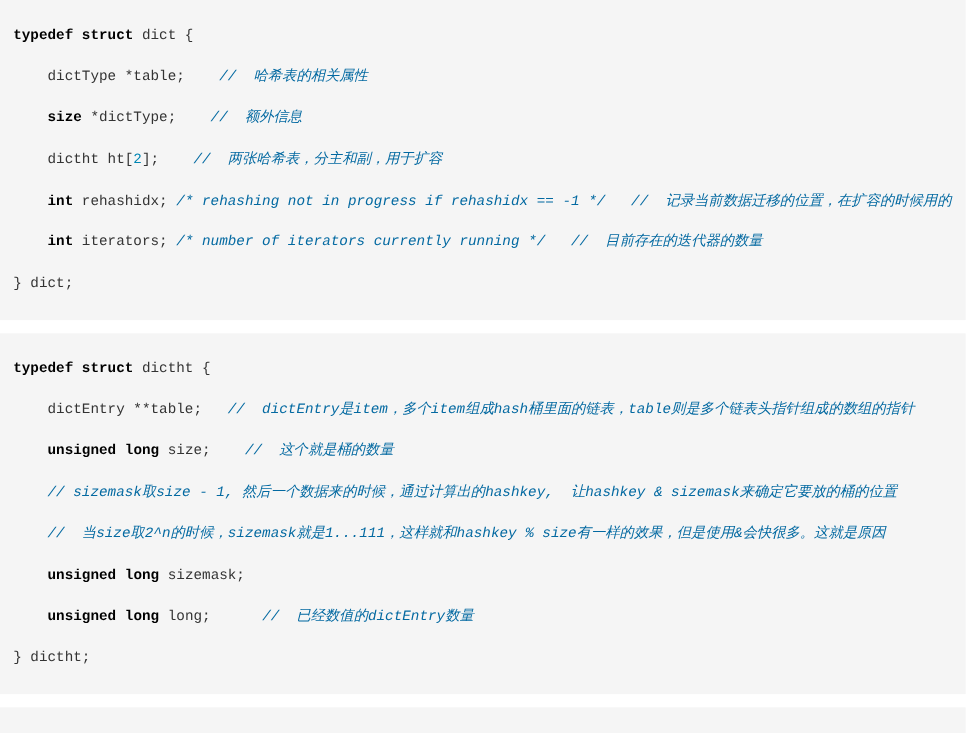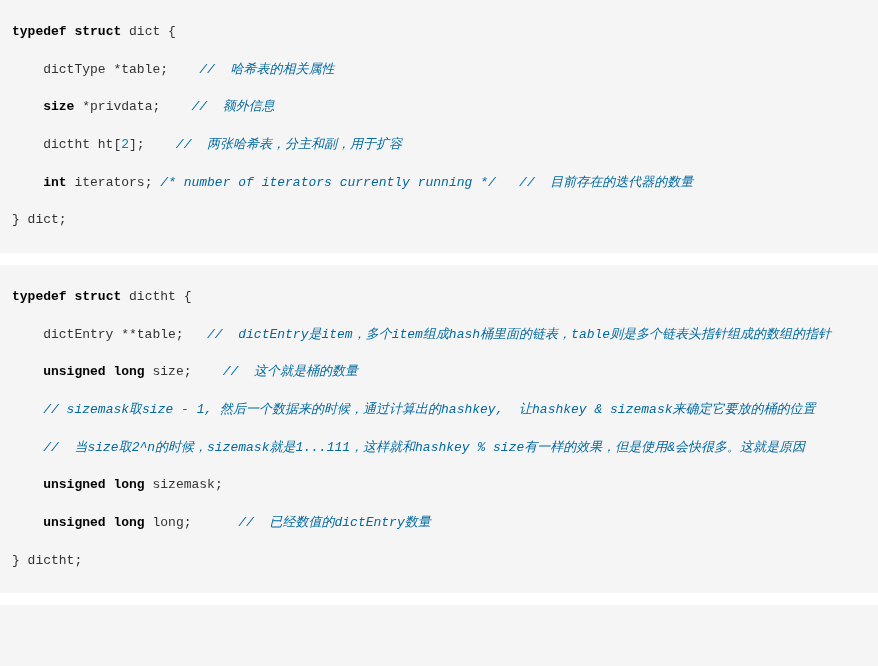--- a/index.html
+++ b/index.html
@@ -23,22 +23,23 @@
   .num { color: #0086b3; }
   .cm { color: #0369a1; font-style: italic; }
   .line { display: block; }
 </style>
 </head>
 <body>
 
 <div class="code-block">
 <span class="line"><span class="kw">typedef</span> <span class="kw">struct</span> <span>dict</span><span> {</span></span>
 <span class="line"><span>    dictType *table;    </span><span class="cm">//  哈希表的相关属性</span></span>
-<span class="line"><span>    </span><span class="kw">size</span><span> *privdata;    </span><span class="cm">//  额外信息</span></span>
+<span class="line"><span>    </span><span class="kw">size</span><span> *dictType;    </span><span class="cm">//  额外信息</span></span>
 <span class="line"><span>    dictht ht[</span><span class="num">2</span><span>];    </span><span class="cm">//  两张哈希表，分主和副，用于扩容</span></span>
+<span class="line"><span>    </span><span class="kw">int</span><span> rehashidx; </span><span class="cm">/* rehashing not in progress if rehashidx == -1 */</span><span class="cm">   //  记录当前数据迁移的位置，在扩容的时候用的</span></span>
 <span class="line"><span>    </span><span class="kw">int</span><span> iterators; </span><span class="cm">/* number of iterators currently running */</span><span class="cm">   //  目前存在的迭代器的数量</span></span>
 <span class="line">} dict;</span>
 </div>
 
 <div class="code-block">
 <span class="line"><span class="kw">typedef</span> <span class="kw">struct</span> <span>dictht</span><span> {</span></span>
 <span class="line"><span>    dictEntry **table;   </span><span class="cm">//  dictEntry是item，多个item组成hash桶里面的链表，table则是多个链表头指针组成的数组的指针</span></span>
 <span class="line"><span>    </span><span class="kw">unsigned</span> <span class="kw">long</span><span> size;    </span><span class="cm">//  这个就是桶的数量</span></span>
 <span class="line"><span>    </span><span class="cm">// sizemask取size - 1, 然后一个数据来的时候，通过计算出的hashkey,  让hashkey &amp; sizemask来确定它要放的桶的位置</span></span>
 <span class="line"><span>    </span><span class="cm">//  当size取2^n的时候，sizemask就是1...111，这样就和hashkey % size有一样的效果，但是使用&amp;会快很多。这就是原因</span></span>

